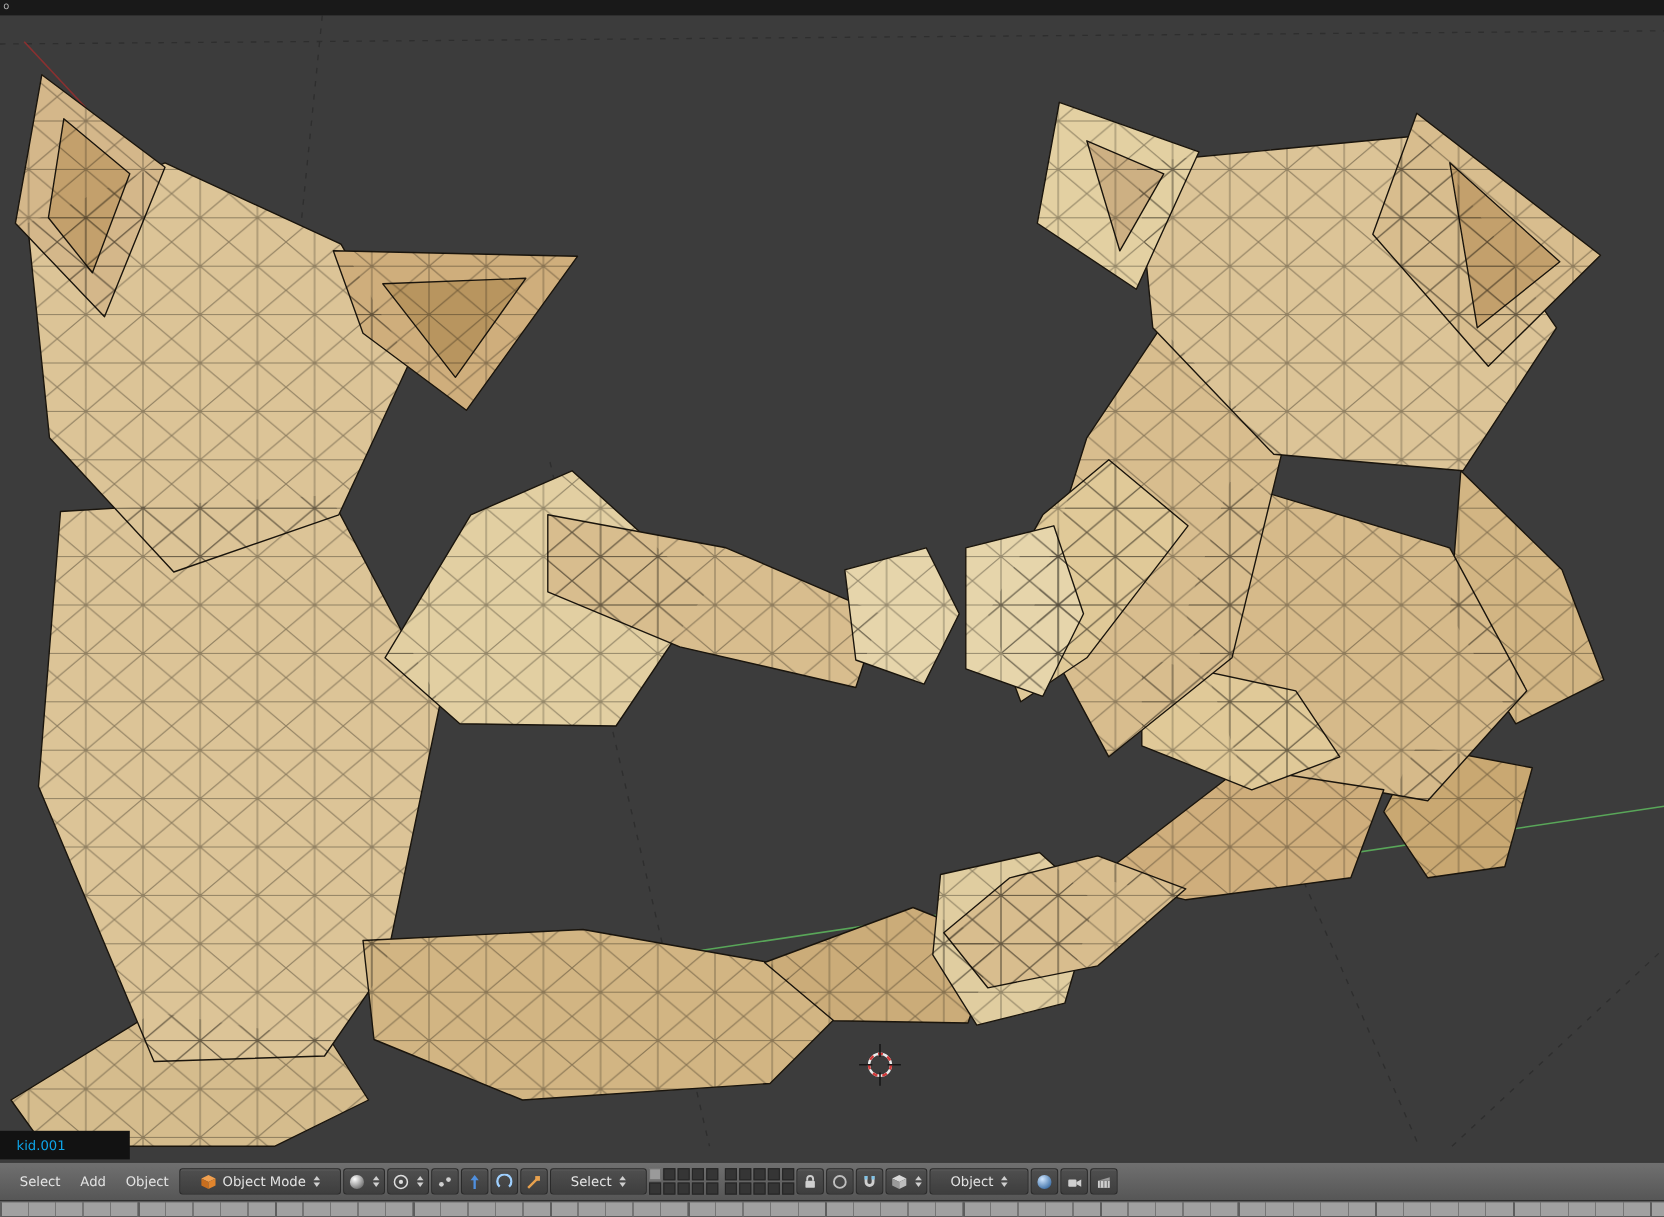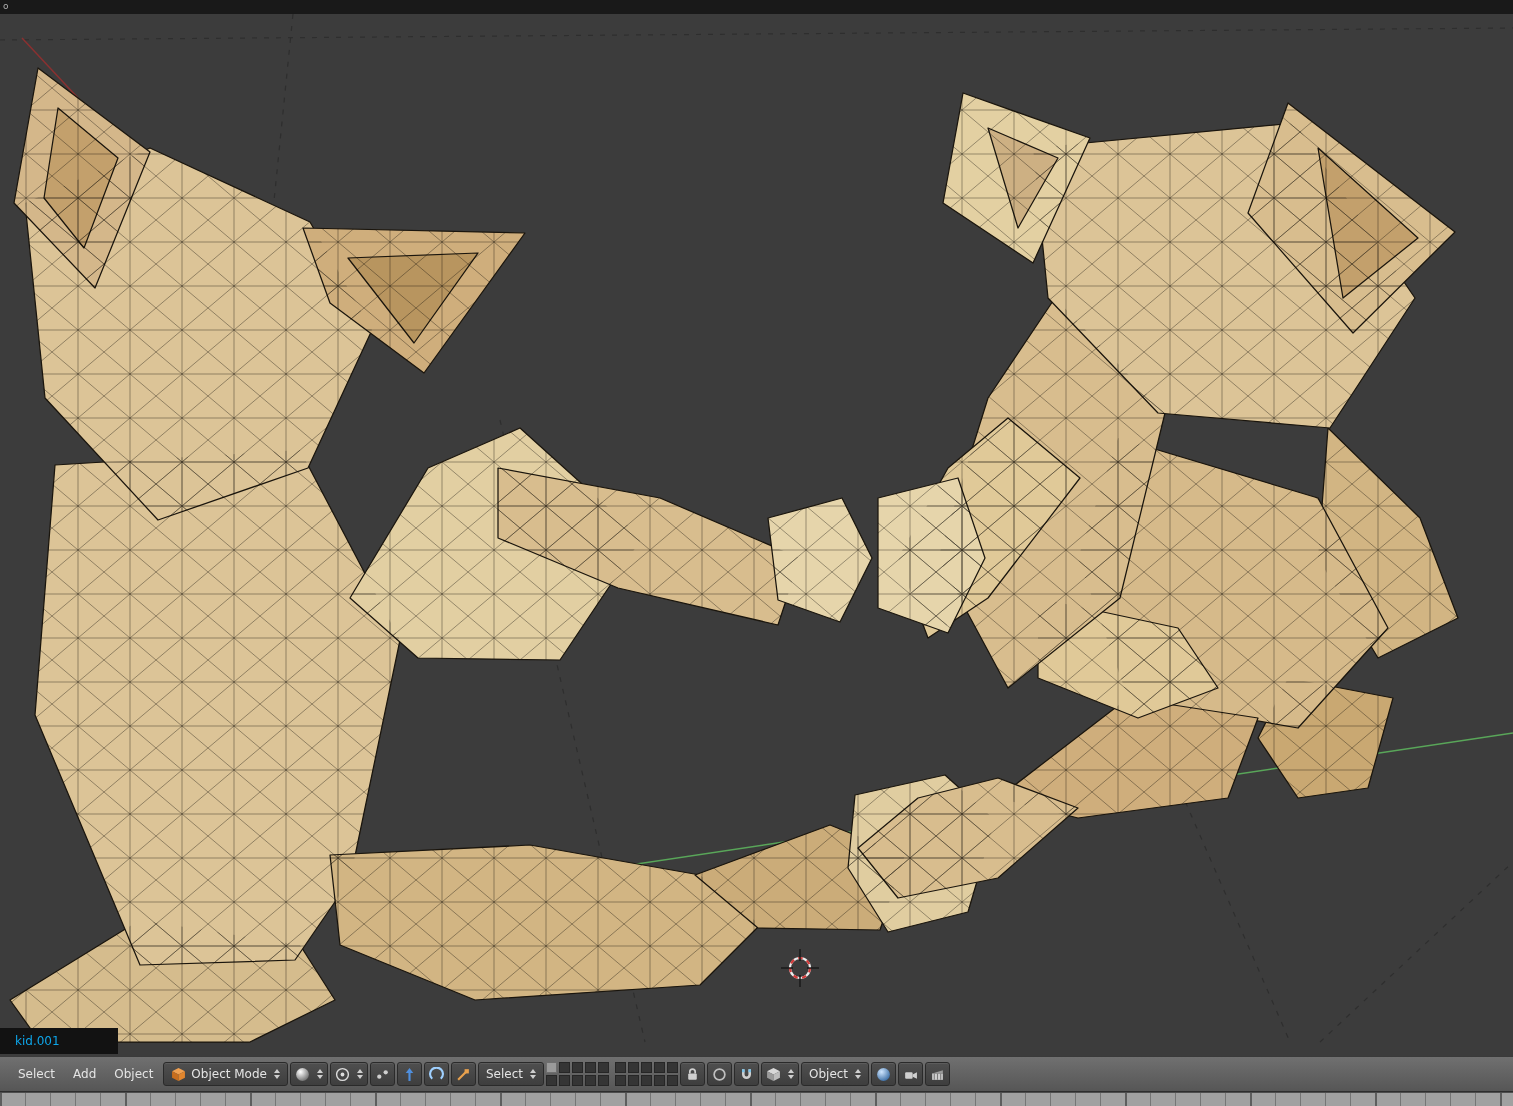--- a/index.html
+++ b/index.html
@@ -24,21 +24,21 @@
   .cursor-ticks{stroke:#161616;stroke-width:1.4;}
 
   .objname{position:absolute;left:0;top:1028px;width:118px;height:26px;background:#121212;
            color:#0ea5e9;font-size:12px;line-height:26px;padding-left:15px;box-sizing:border-box;z-index:4;}
 
   .header{position:absolute;left:0;top:1056px;right:0;height:36px;z-index:5;
           background:linear-gradient(#707070,#565656);border-top:1px solid #3a3a3a;
           border-bottom:1px solid #2e2e2e;display:flex;align-items:center;gap:2px;
           padding:0 10px;color:#e4e4e4;font-size:12px;box-sizing:border-box;}
   .menu{padding:0 8px;cursor:default;}
-  .btn{display:inline-flex;align-items:center;gap:5px;height:24px;padding:0 7px;
+  .btn{display:inline-flex;align-items:center;gap:5px;height:24px;padding:0 18px;
        background:linear-gradient(#4f4f4f,#3e3e3e);border:1px solid #2a2a2a;border-radius:3px;
        box-shadow:inset 0 1px 0 rgba(255,255,255,.08);box-sizing:border-box;}
   .btn.icononly{padding:0 4px;}
   .ic{width:15px;height:15px;display:inline-flex;align-items:center;justify-content:center;}
   .ic svg{width:15px;height:15px;display:block;}
   .ud{display:inline-flex;flex-direction:column;gap:2px;margin-left:2px;}
   .ud::before{content:"";border:3px solid transparent;border-bottom:4px solid #cfcfcf;}
   .ud::after{content:"";border:3px solid transparent;border-top:4px solid #cfcfcf;}
   .manip{display:inline-flex;gap:2px;}
   .layers{display:grid;grid-template-columns:repeat(5,11px);grid-auto-rows:11px;gap:2px;}

